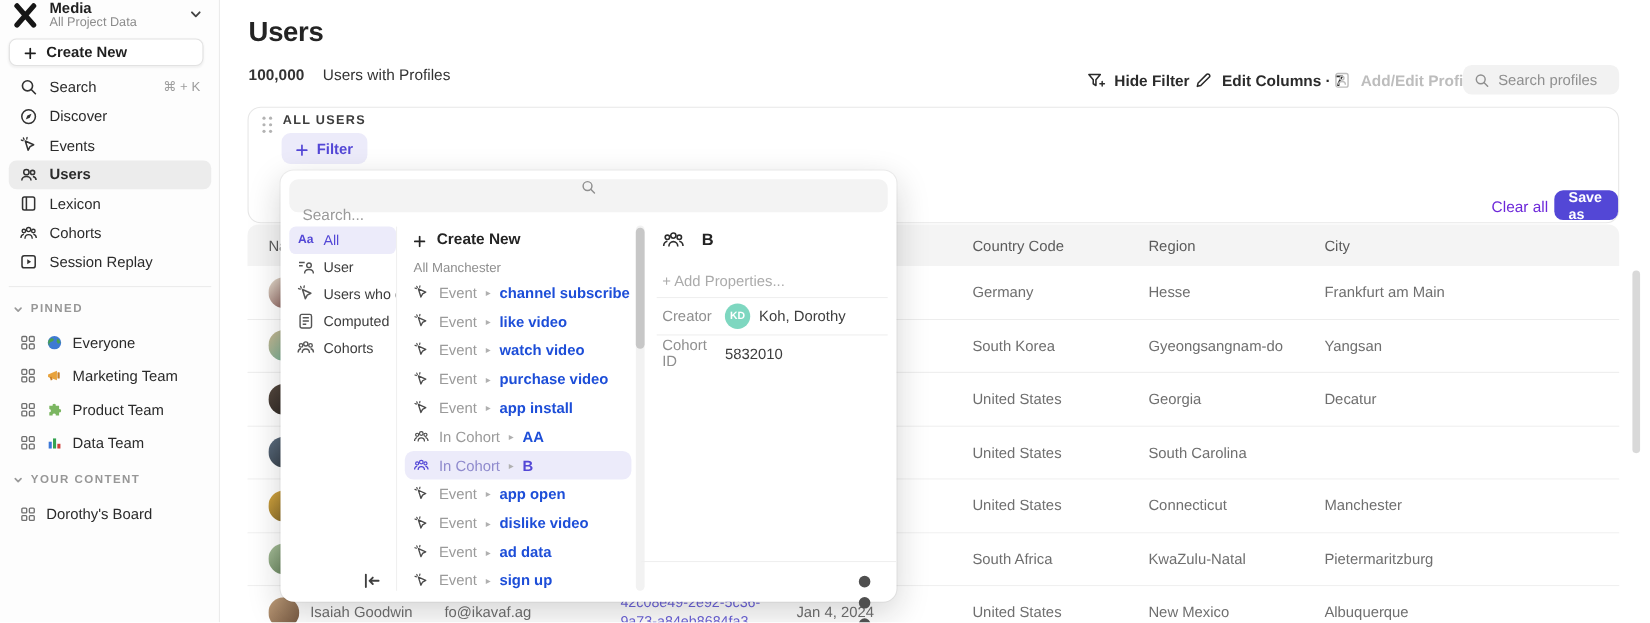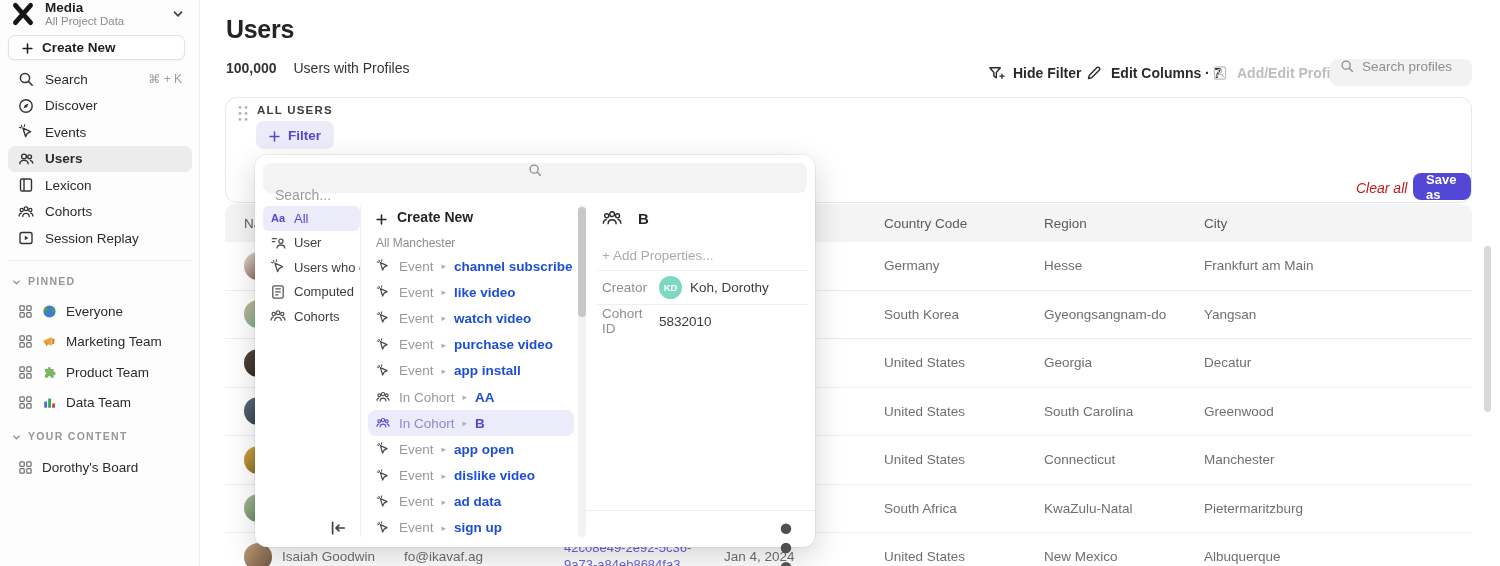--- a/index.html
+++ b/index.html
@@ -50,40 +50,40 @@
                 color:#242424; letter-spacing:-.3px; }
   .count-row { position:absolute; left:226px; top:60px; font-size:14px; color:#333; }
   .count-row .count { font-weight:700; margin-right:13px; }
   .hdr-action { position:absolute; top:64px; height:17px; display:flex; align-items:center; gap:8px;
                 font-size:14px; font-weight:700; color:#2b2b2b; cursor:pointer; }
   .hdr-action .icon { width:17px; height:16px; display:flex; }
   #hide-filter { left:988px; } #edit-columns { left:1086px; }
   #add-profile { left:1212px; color:#bdbdbd; cursor:default; }
   #add-profile .icon { color:#bdbdbd; }
   .search-profiles { position:absolute; left:1330px; top:59px; width:142px; height:27px;
-                     background:#f2f2f2; border-radius:8px; display:flex; align-items:flex-start;
+                     background:#f2f2f2; border-radius:8px; display:flex; align-items:center;
                      gap:8px; padding:0 10px; }
   .search-profiles .icon { width:14px; height:14px; color:#8f8f8f; flex:0 0 14px; }
   .search-profiles input { border:0; outline:0; background:transparent; width:100%;
                            font-size:13.5px; color:#555; font-family:inherit; }
   .search-profiles input::placeholder { color:#8f8f8f; }
 
   
   .filter-card { position:absolute; left:225px; top:97px; width:1247px; height:106px;
                  background:#fff; border:1px solid #e7e7e7; border-radius:12px; z-index:2; }
   .drag-handle { position:absolute; left:11px; top:7px; width:12px; height:14px; color:#b3b3b3; }
   .group-label { position:absolute; left:31px; top:6px; font-size:11.5px; font-weight:700;
                  letter-spacing:1.2px; color:#3d3d3d; }
   .filter-btn { position:absolute; left:30px; top:23px; height:28px; padding:0 13px;
                 background:var(--accent-soft); color:var(--accent); border-radius:8px;
                 display:inline-flex; align-items:center; gap:8px; font-size:13.5px;
                 font-weight:700; cursor:pointer; }
   .filter-btn .plus { width:11px; height:11px; }
   .clear-all { position:absolute; left:1130px; top:82px; font-size:14px; font-weight:500;
-               color:#b91c1c; cursor:pointer;font-style:italic; }
+               color:#6d28d9; cursor:pointer; }
   .save-as { position:absolute; left:1187px; top:75px; height:27px; padding:0 13px;
              background:var(--accent); color:#fff; border-radius:8px; font-size:13px;
              font-weight:700; display:flex; align-items:center; cursor:pointer; }
 
   
   .table { position:absolute; left:225px; top:204px; width:1247px; z-index:1; }
   .thead { height:38px; background:#f4f4f4; border-radius:10px 10px 0 0; display:flex;
            align-items:center; color:#5b5b5b; font-size:13.5px; padding-left:19px; }
   .trow { height:48.5px; border-bottom:1px solid #ededed; display:flex; align-items:center;
           padding-left:19px; font-size:13.5px; color:#6f6f6f; background:#fff; cursor:pointer; }
@@ -489,21 +489,20 @@
             <span class="avatar" style="background:linear-gradient(135deg,#5d6f82,#2a3138)"></span>
             <span></span>
           </div>
           <div class="cell"></div>
           <div class="cell">
             <div class="uuid"></div>
           </div>
           <div class="cell"></div>
           <div class="cell">United States</div>
           <div class="cell">South Carolina</div>
-          <div class="cell city">Greenwood</div>
         </div>
         <div class="trow">
           <div class="cell name">
             <span class="avatar" style="background:linear-gradient(135deg,#d8a83f,#6e5822)"></span>
             <span></span>
           </div>
           <div class="cell"></div>
           <div class="cell">
             <div class="uuid"></div>
           </div>

